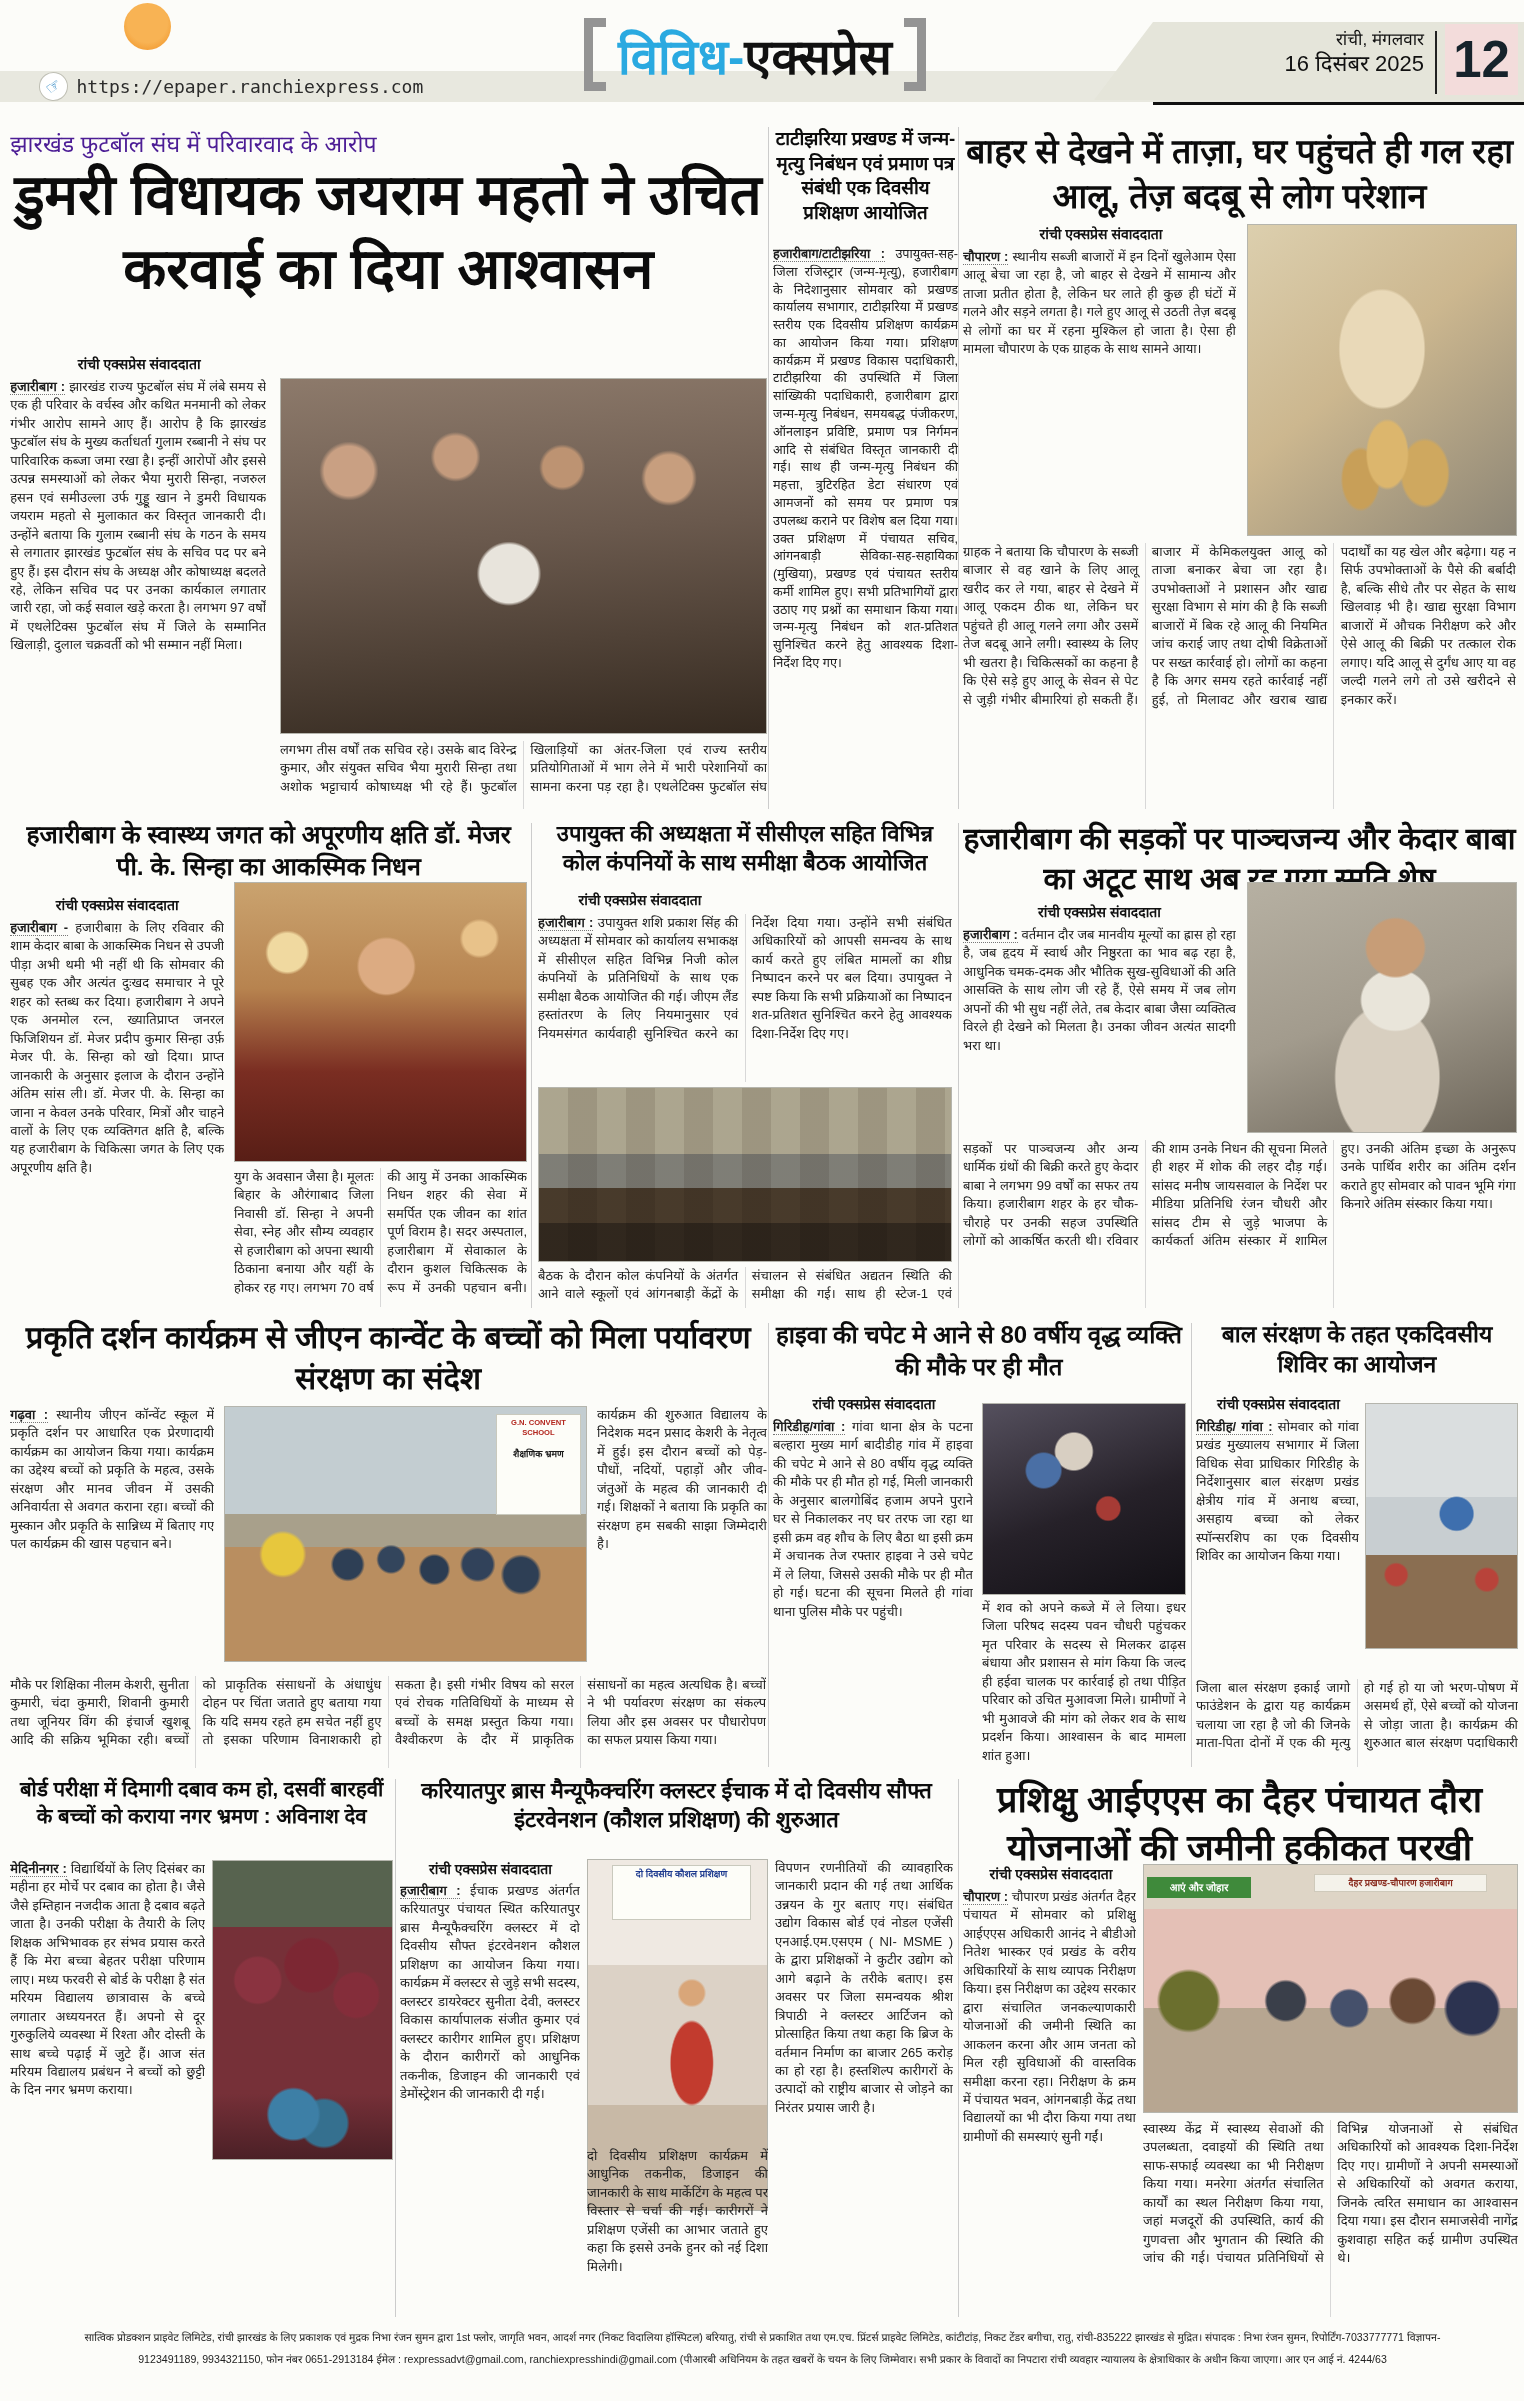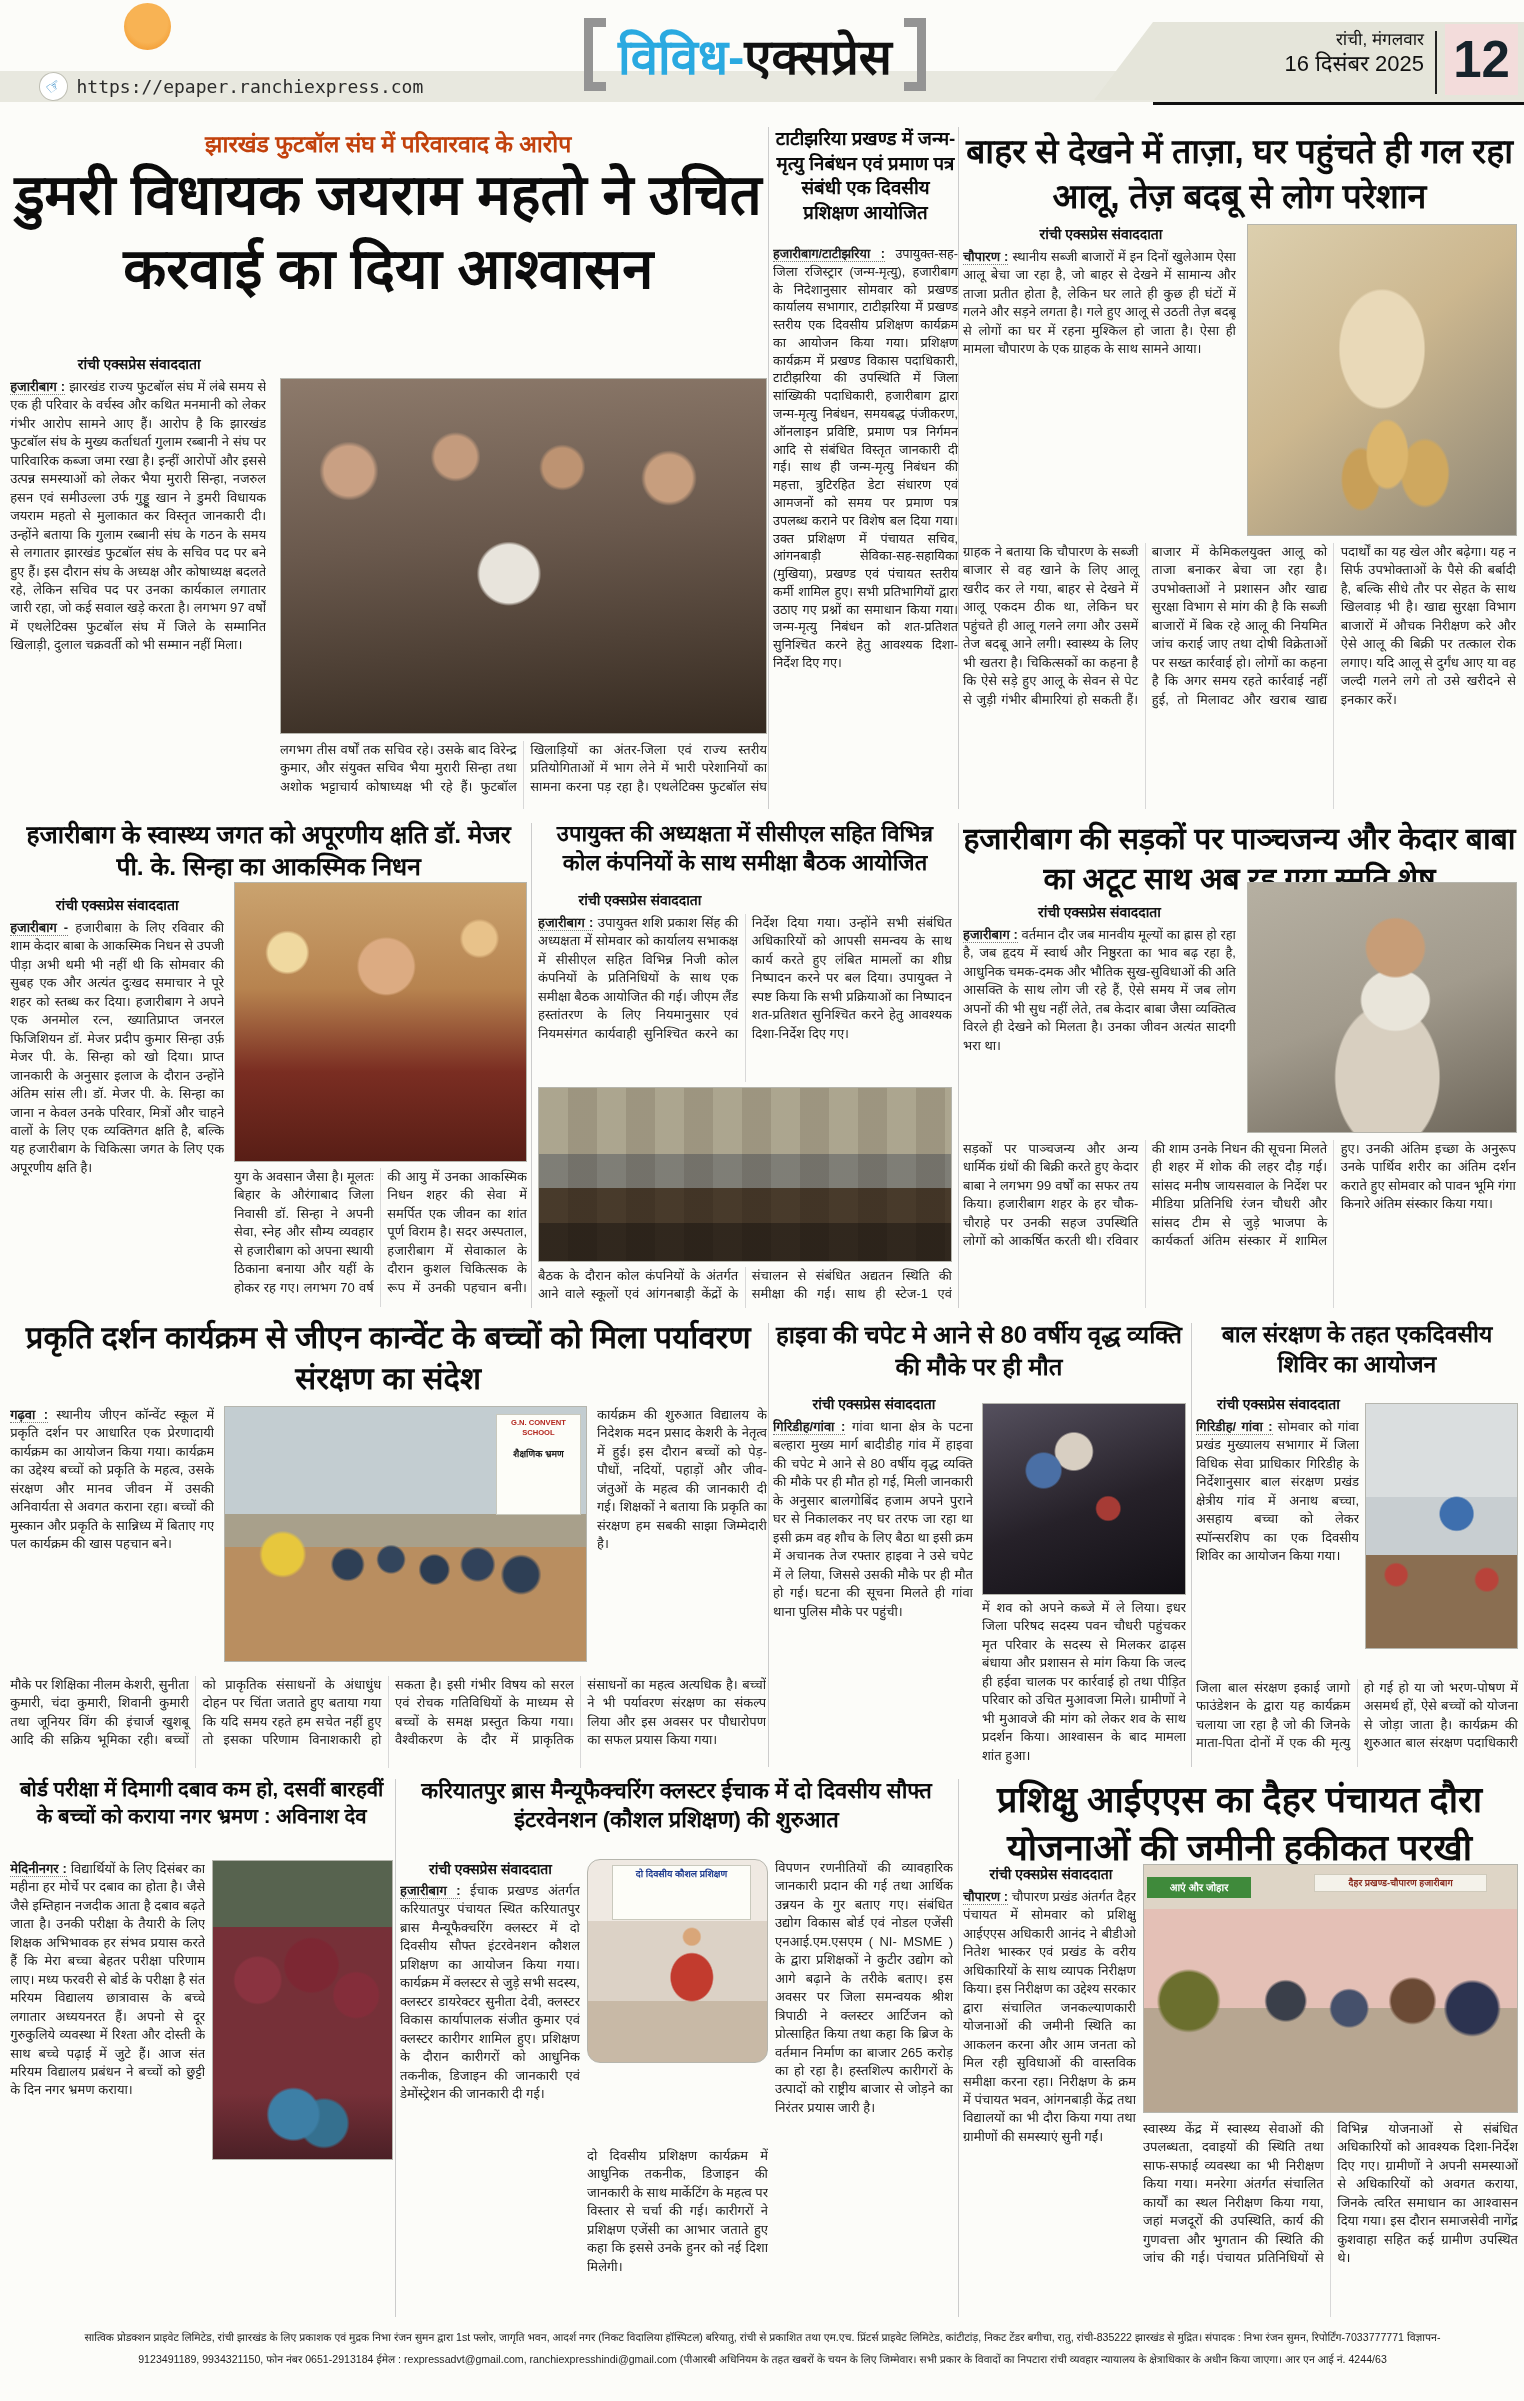--- a/index.html
+++ b/index.html
@@ -23,21 +23,21 @@
   .sec-black{color:#111;font-weight:bold;font-size:49px;}
   .right-band{background:#e5e5da;clip-path:polygon(59px 0,100% 0,100% 100%,0 100%);}
   .date-block{text-align:right;color:#111;line-height:1.25;}
   .date-l1{font-size:17px;}
   .date-l2{font-size:22px;}
   .v-sep{width:1.7px;background:#222;}
   .pagenum{background:#f3dcdb;color:#16232b;font-weight:bold;font-size:51px;display:flex;
            align-items:center;justify-content:center;}
   .head-rule{background:#111;}
   
-  .kicker{font-weight:bold;text-align:center;font-size:23px;color:#c2410c;}
+  .kicker{font-weight:normal;font-size:23px;color:#4c1d95;}
   .headline{font-weight:bold;text-align:center;color:#0c0c0c;line-height:1.32;}
   .byline{font-weight:bold;text-align:center;font-size:14px;color:#111;}
   .btxt{font-size:13px;line-height:1.42;text-align:justify;color:#1c1c1c;}
   .btxt-sm{font-size:12.7px;line-height:1.4;text-align:justify;color:#1c1c1c;}
   .dl{font-weight:bold;border-bottom:1.7px dotted #777;}
   .cols2{column-count:2;column-gap:13.6px;column-rule:0.8px solid #d8d8d8;}
   .cols3{column-count:3;column-gap:13.6px;column-rule:0.8px solid #d8d8d8;}
   .cols4{column-count:4;column-gap:13.6px;column-rule:0.8px solid #d8d8d8;}
   .clip{overflow:hidden;}
   .vr{position:absolute;width:0.8px;background:#cccccc;}
@@ -252,21 +252,21 @@
     <span>विद्यार्थियों के लिए दिसंबर का महीना हर मोर्चे पर दबाव का होता है। जैसे जैसे इम्तिहान नजदीक आता है दबाव बढ़ते जाता है। उनकी परीक्षा के तैयारी के लिए शिक्षक अभिभावक हर संभव प्रयास करते हैं कि मेरा बच्चा बेहतर परीक्षा परिणाम लाए। मध्य फरवरी से बोर्ड के परीक्षा है संत मरियम विद्यालय छात्रावास के बच्चे लगातार अध्ययनरत हैं। अपनो से दूर गुरुकुलिये व्यवस्था में रिश्ता और दोस्ती के साथ बच्चे पढ़ाई में जुटे हैं। आज संत मरियम विद्यालय प्रबंधन ने बच्चों को छुट्टी के दिन नगर भ्रमण कराया।</span>
   </div>
   <div class="photo ph-students" style="left:212px;top:1860px;width:181px;height:300px;"></div>
 
   <div class="abs headline" style="left:400px;top:1776px;width:553px;height:78px;font-size:22px;">करियातपुर ब्रास मैन्यूफैक्चरिंग क्लस्टर ईचाक में दो दिवसीय सौफ्त इंटरवेनशन (कौशल प्रशिक्षण) की शुरुआत</div>
   <div class="abs byline" style="left:400px;top:1859px;width:181px;">रांची एक्सप्रेस संवाददाता</div>
   <div class="abs btxt clip" style="left:400px;top:1882px;width:180px;height:434px;">
     <b class="dl">हजारीबाग :</b>
     <span>ईचाक प्रखण्ड अंतर्गत करियातपुर पंचायत स्थित करियातपुर ब्रास मैन्यूफैक्चरिंग क्लस्टर में दो दिवसीय सौफ्त इंटरवेनशन कौशल प्रशिक्षण का आयोजन किया गया। कार्यक्रम में क्लस्टर से जुड़े सभी सदस्य, क्लस्टर डायरेक्टर सुनीता देवी, क्लस्टर विकास कार्यापालक संजीत कुमार एवं क्लस्टर कारीगर शामिल हुए। प्रशिक्षण के दौरान कारीगरों को आधुनिक तकनीक, डिजाइन की जानकारी एवं डेमोंस्ट्रेशन की जानकारी दी गई।</span>
   </div>
-  <div class="photo ph-cluster" style="left:587px;top:1859px;width:181px;height:204px;border-radius:13px;">
+  <div class="photo ph-cluster" style="left:587px;top:1859px;width:181px;height:352px;">
     <div class="sign-white" style="left:24px;top:5.1px;width:132px;height:46px;font-size:9.3px;color:#1d3a8f;">
       <div>दो दिवसीय कौशल प्रशिक्षण</div>
     </div>
   </div>
   <div class="abs btxt clip" style="left:587px;top:2147px;width:181px;height:170px;">
     <span>दो दिवसीय प्रशिक्षण कार्यक्रम में आधुनिक तकनीक, डिजाइन की जानकारी के साथ मार्केटिंग के महत्व पर विस्तार से चर्चा की गई। कारीगरों ने प्रशिक्षण एजेंसी का आभार जताते हुए कहा कि इससे उनके हुनर को नई दिशा मिलेगी।</span>
   </div>
   <div class="abs btxt clip" style="left:775px;top:1859px;width:178px;height:458px;">
     <span>विपणन रणनीतियों की व्यावहारिक जानकारी प्रदान की गई तथा आर्थिक उन्नयन के गुर बताए गए। संबंधित उद्योग विकास बोर्ड एवं नोडल एजेंसी एनआई.एम.एसएम ( NI- MSME ) के द्वारा प्रशिक्षकों ने कुटीर उद्योग को आगे बढ़ाने के तरीके बताए। इस अवसर पर जिला समन्वयक श्रीश त्रिपाठी ने क्लस्टर आर्टिजन को प्रोत्साहित किया तथा कहा कि ब्रिज के वर्तमान निर्माण का बाजार 265 करोड़ का हो रहा है। हस्तशिल्प कारीगरों के उत्पादों को राष्ट्रीय बाजार से जोड़ने का निरंतर प्रयास जारी है।</span>
   </div>

